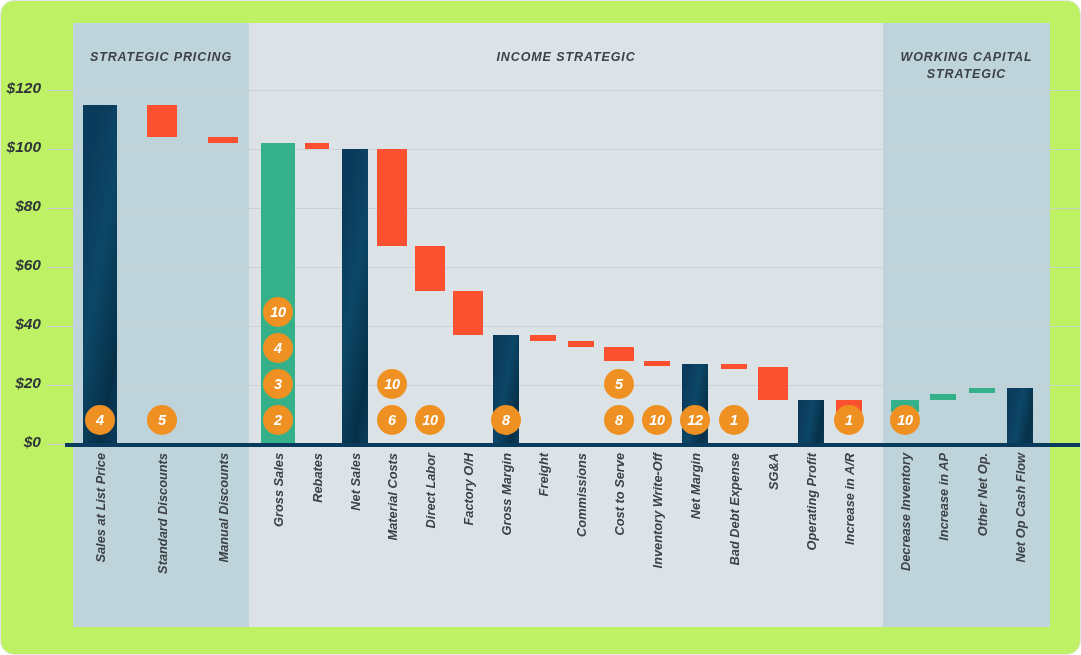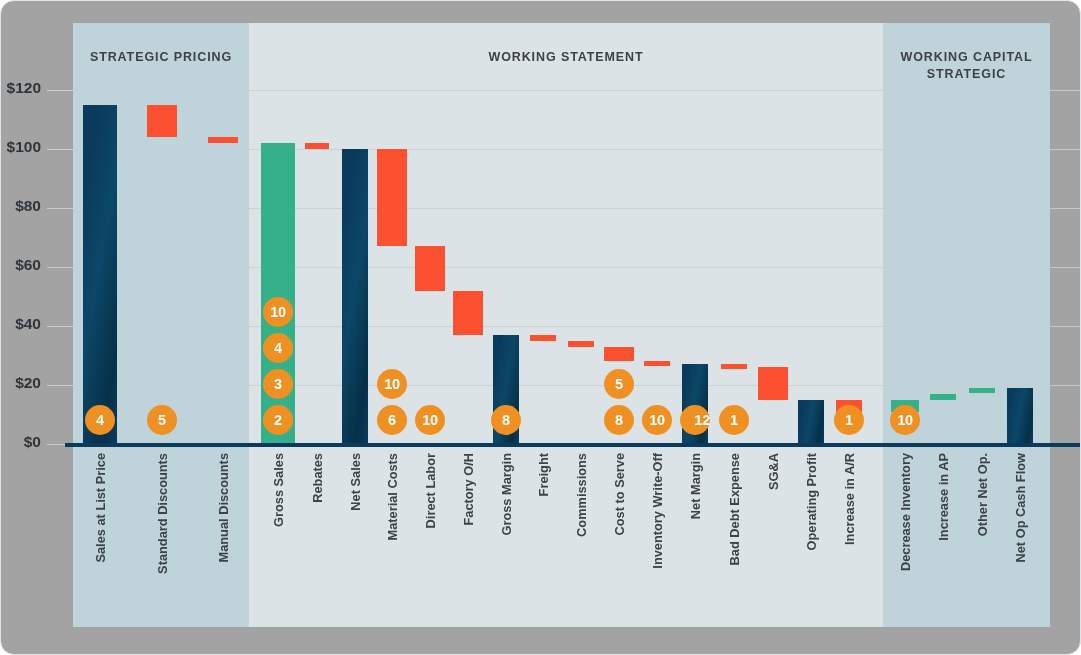--- a/index.html
+++ b/index.html
@@ -6,24 +6,25 @@
   html, body {
     margin: 0; padding: 0;
     width: 1081px; height: 655px;
     background: #ffffff;
     font-family: "Liberation Sans", sans-serif;
     overflow: hidden;
   }
   #chart-card {
     position: relative;
     width: 1081px; height: 655px;
-    background: #a3a3a3;
+    background: #bef264;
     border: 1px solid #e3e6e8;
     border-radius: 14px;
     overflow: hidden;
+    font-style: italic;
   }
 
   
   .section-panel {
     position: absolute;
     top: 22px;
     height: 604px;
   }
   .section-panel.tone-a { background: #bed3da; }
   .section-panel.tone-b { background: #dce3e7; }
@@ -120,21 +121,21 @@
 </head>
 <body>
 
 <div id="chart-card">
 
   <div class="section-panel tone-a" style="left:72px; width:176px;"></div>
   <div class="section-panel tone-b" style="left:248px; width:634px;"></div>
   <div class="section-panel tone-a" style="left:882px; width:167px;"></div>
 
   <div class="section-title" style="left:72px; width:176px; top:48px;">STRATEGIC PRICING</div>
-  <div class="section-title" style="left:248px; width:634px; top:48px;">WORKING STATEMENT</div>
+  <div class="section-title" style="left:248px; width:634px; top:48px;">INCOME STRATEGIC</div>
   <div class="section-title" style="left:882px; width:167px; top:48px;">
     <span>WORKING CAPITAL</span><br>
     <span>STRATEGIC</span>
   </div>
 
   <div id="plot">
       <div class="gridline" style="top: 89px;"></div>
       <div class="tick-stub" style="top: 89px; left: 46px;"></div>
       <div class="ytick-label" style="top: 78px; left: -22px;">$120</div>
       <div class="gridline" style="top: 148px;"></div>
@@ -184,21 +185,21 @@
       <div class="badge" style="left: 262px; top: 368px;">3</div>
       <div class="badge" style="left: 262px; top: 332px;">4</div>
       <div class="badge" style="left: 262px; top: 296px;">10</div>
       <div class="badge" style="left: 376px; top: 404px;">6</div>
       <div class="badge" style="left: 376px; top: 368px;">10</div>
       <div class="badge" style="left: 414px; top: 404px;">10</div>
       <div class="badge" style="left: 490px; top: 404px;">8</div>
       <div class="badge" style="left: 603px; top: 404px;">8</div>
       <div class="badge" style="left: 603px; top: 368px;">5</div>
       <div class="badge" style="left: 641px; top: 404px;">10</div>
-      <div class="badge" style="left: 679px; top: 404px; text-align: right;">12</div>
+      <div class="badge" style="left: 679px; top: 404px;">12</div>
       <div class="badge" style="left: 718px; top: 404px;">1</div>
       <div class="badge" style="left: 833px; top: 404px;">1</div>
       <div class="badge" style="left: 889px; top: 404px;">10</div>
       <div class="xlabel-wrap" style="left: 89px;">
         <div class="xlabel">Sales at List Price</div>
       </div>
       <div class="xlabel-wrap" style="left: 151px;">
         <div class="xlabel">Standard Discounts</div>
       </div>
       <div class="xlabel-wrap" style="left: 212px;">

